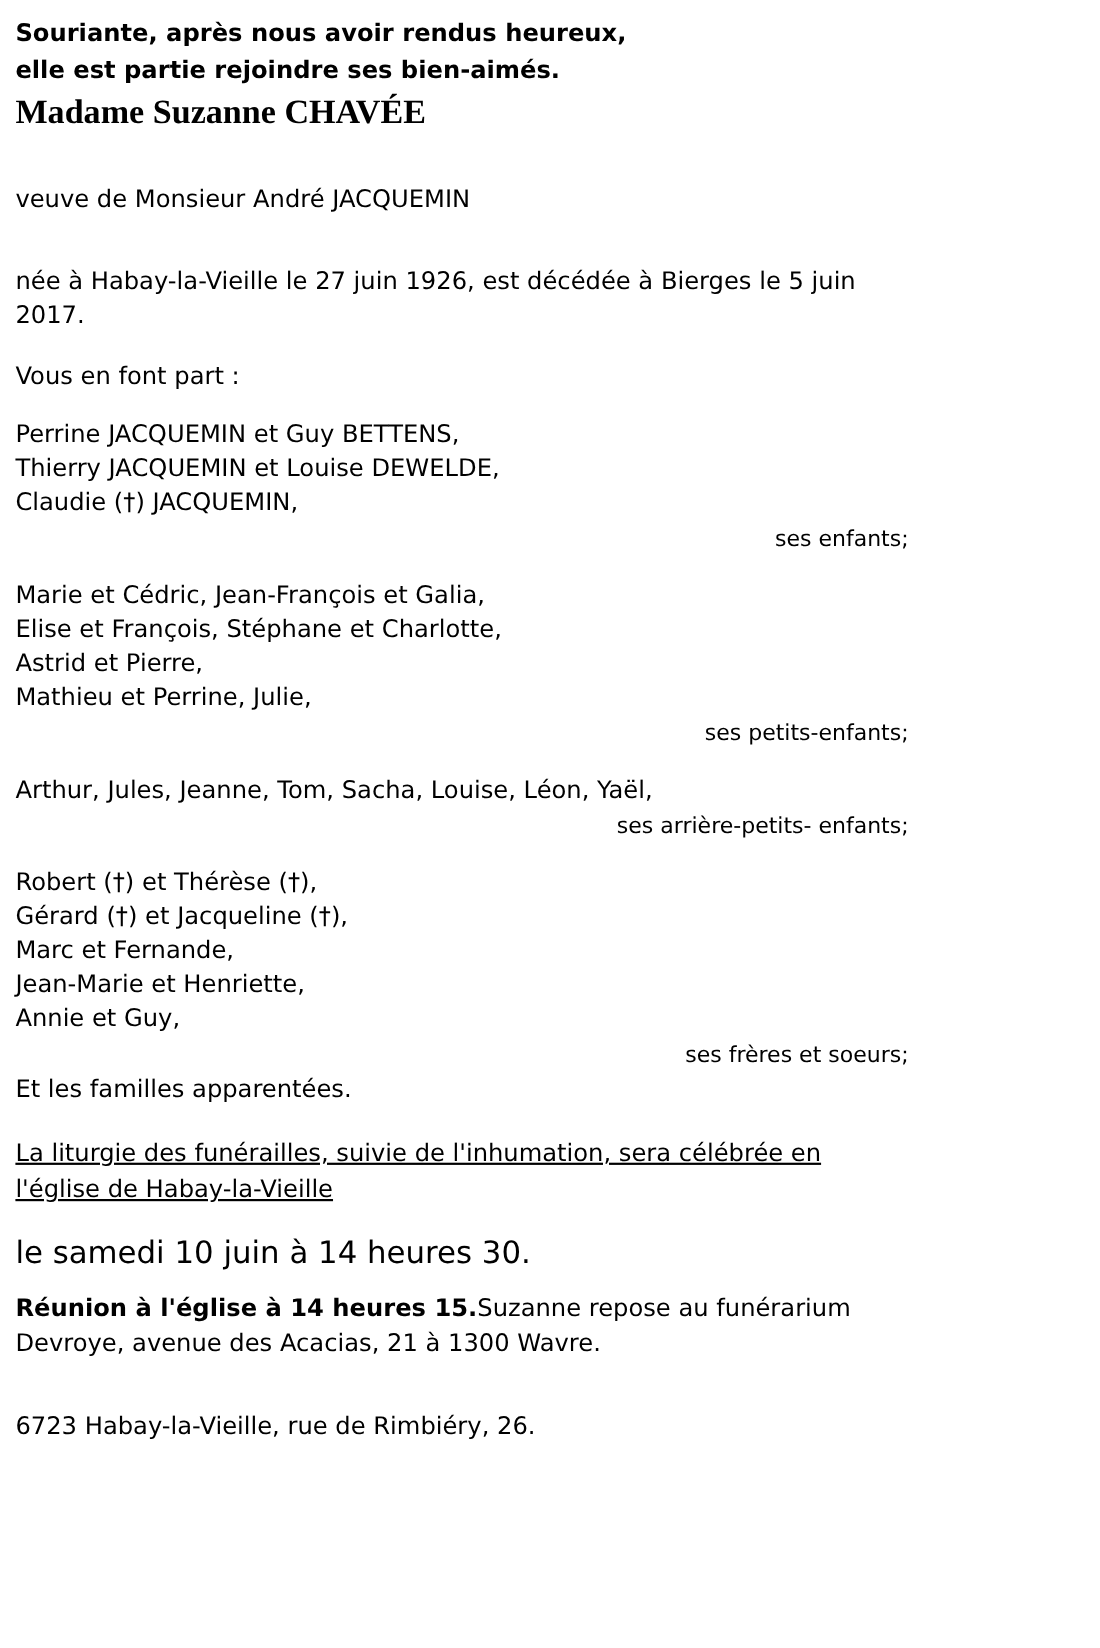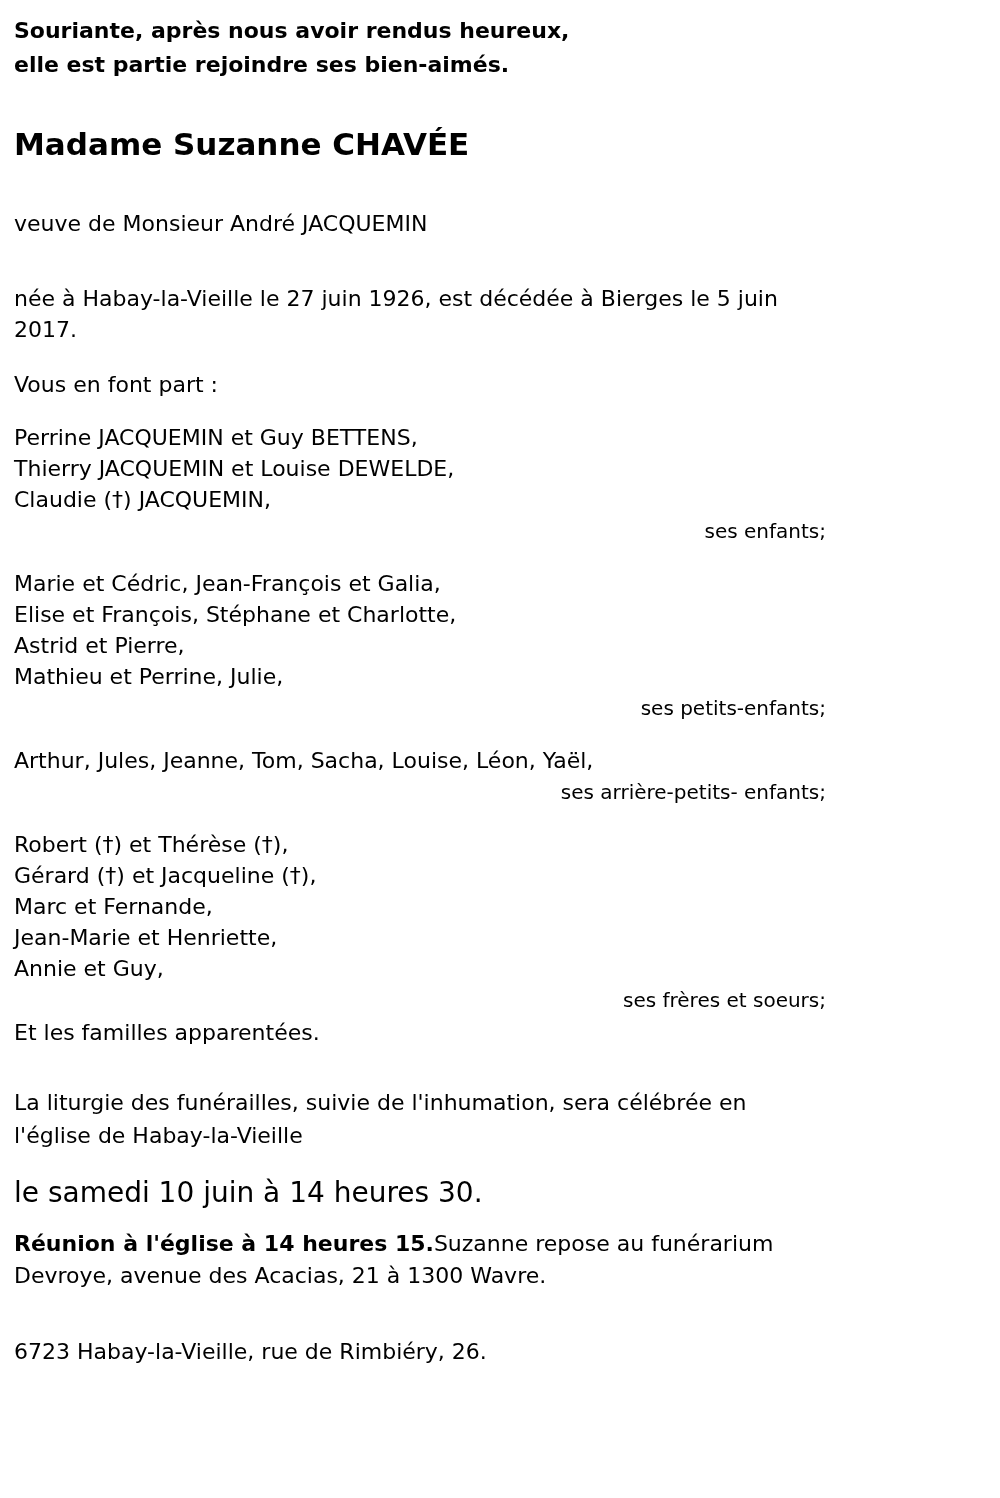--- a/index.html
+++ b/index.html
@@ -33,22 +33,22 @@
   }
   .intro {
     font-size: 22px;
     line-height: 34px;
     font-weight: bold;
   }
   .name {
     font-size: 31px;
     line-height: 40px;
     font-weight: bold;
-    margin-top: 42px;
     margin-bottom: 0;
+    font-family: Liberation Serif, serif;
   }
   .widow {
     font-size: 22px;
     line-height: 31px;
     margin-top: 44px;
   }
   .birth {
     font-size: 22px;
     line-height: 31px;
     margin-top: 44px;
@@ -69,21 +69,22 @@
     font-size: 20px;
     line-height: 29px;
     margin-top: 2px;
   }
   .rel.two-line {
     line-height: 29px;
   }
   .para {
     font-size: 22px;
     line-height: 33px;
-    margin-top: 38px;
+    margin-top: 26px;
+    text-decoration: underline;
   }
   .funeral-time {
     font-size: 28px;
     line-height: 33px;
     font-weight: normal;
     margin-top: 24px;
   }
   .reunion {
     font-size: 22px;
     line-height: 33px;

